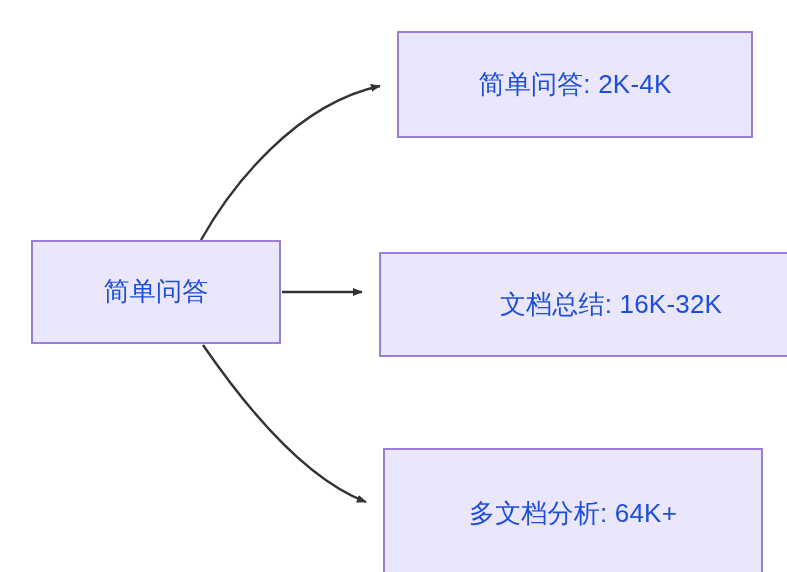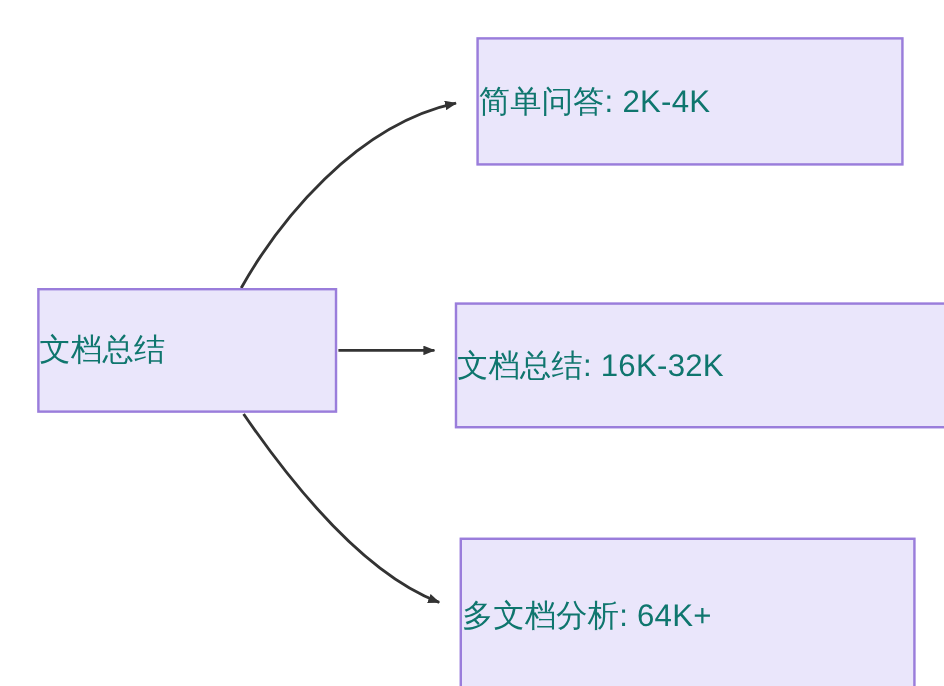--- a/index.html
+++ b/index.html
@@ -26,22 +26,23 @@
     height: 572px;
     pointer-events: none;
   }
   .node {
     position: absolute;
     box-sizing: border-box;
     background: #eae6fb;
     border: 2px solid #9a7ddb;
     display: flex;
     align-items: center;
+    justify-content: center;
     text-align: center;
-    color: #0f766e;
+    color: #1d4ed8;
     font-size: 26px;
     line-height: 1.2;
     letter-spacing: 0.2px;
     white-space: nowrap;
   }
   .node-label {
     display: block;
   }
   #node-source {
     left: 31px;
@@ -81,21 +82,21 @@
     </defs>
 
     <path d="M 201 240 C 232 185, 296 104, 380 86" fill="none" stroke="#333333" stroke-width="2.4" marker-end="url(#arrowhead)"></path>
 
     <path d="M 282 292 L 362 292" fill="none" stroke="#333333" stroke-width="2.4" marker-end="url(#arrowhead)"></path>
 
     <path d="M 203 345 C 245 406, 303 478, 366 502" fill="none" stroke="#333333" stroke-width="2.4" marker-end="url(#arrowhead)"></path>
   </svg>
 
   <div class="node" id="node-source">
-    <span class="node-label">文档总结</span>
+    <span class="node-label">简单问答</span>
   </div>
 
   <div class="node" id="node-task-simple-qa">
     <span class="node-label">简单问答: 2K-4K</span>
   </div>
 
   <div class="node" id="node-task-doc-summary">
     <span class="node-label">文档总结: 16K-32K</span>
   </div>
 

